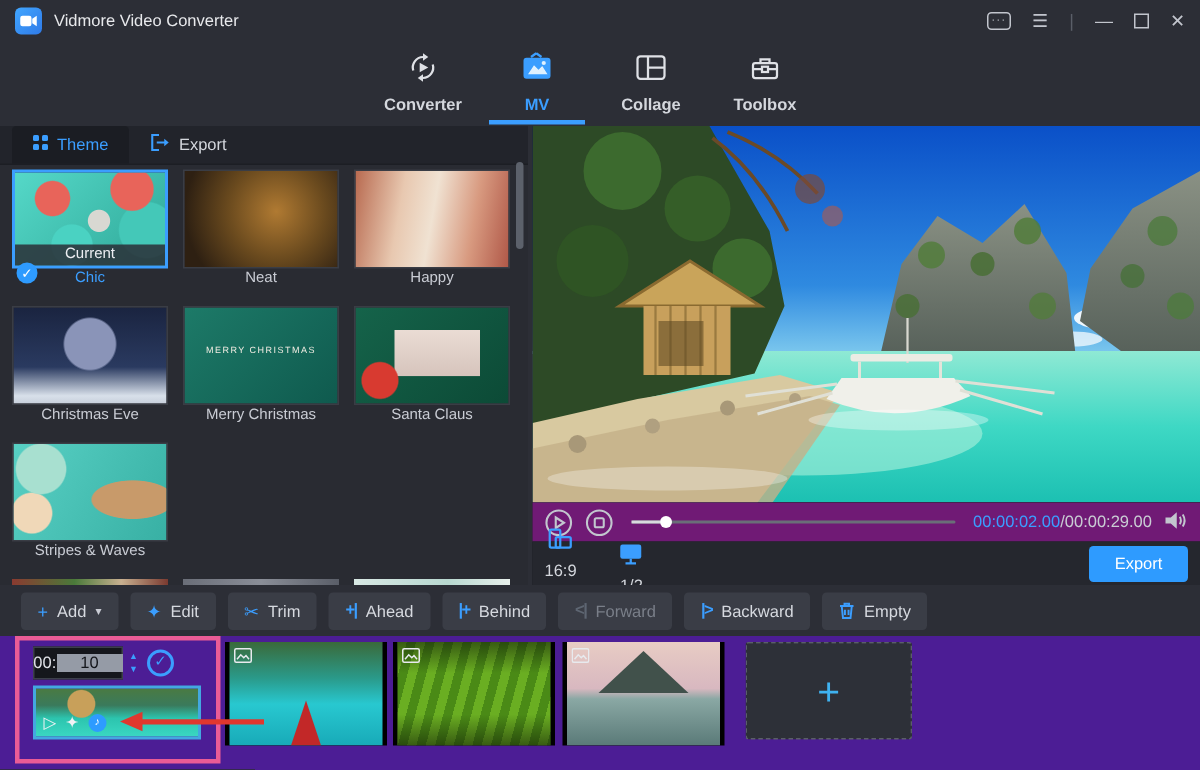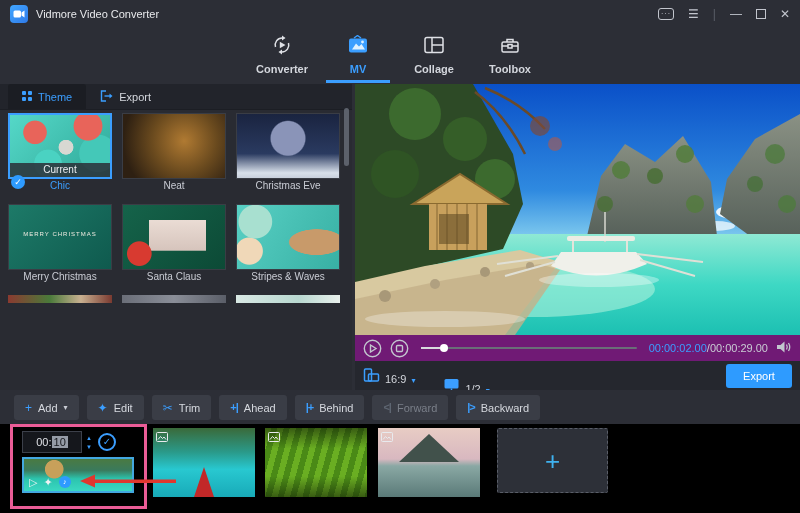--- a/index.html
+++ b/index.html
@@ -81,41 +81,41 @@
   .pv-row1 { position:absolute; left:0; top:251px; width:445px; height:26px; display:flex; align-items:center; padding:0 8px; gap:8px; background:#701a75; }
   .pv-row2 { position:absolute; left:0; top:277px; width:445px; height:29px; display:flex; align-items:center; padding:0 8px; gap:6px; background:#25272e; }
   .pbtn { width:19px; height:19px; cursor:pointer; }
   .slider { flex:1; height:14px; position:relative; cursor:pointer; margin:0 4px; }
   .slider .track { position:absolute; left:0; right:0; top:6px; height:2px; background:#6a6e78; border-radius:1px; }
   .slider .fill { position:absolute; left:0; top:6px; height:2px; width:9%; background:#d8dade; }
   .slider .dot { position:absolute; top:3px; left:9%; width:8px; height:8px; border-radius:50%; background:#fff; }
   .time-txt { white-space:nowrap; font-size:11px; }
   .time-cur { color:#3b9eff; }
   .time-total { color:#c9ccd4; }
-  .dd { display:flex; align-items:flex-end; gap:5px; cursor:pointer; color:#d4d7dd; }
+  .dd { display:flex; align-items:center; gap:5px; cursor:pointer; color:#d4d7dd;flex-direction:column; }
   .caret { color:#3b9eff; font-size:8px; }
   .export-btn { margin-left:auto; width:66px; height:24px; background:#2e9bff; color:#fff; border:none; border-radius:3px; font-size:11px; font-family:inherit; cursor:pointer; }
 
   
   .toolbar { position:absolute; left:0; top:390px; width:800px; height:34px; background:#2c2e36; }
   .tb-row { position:absolute; left:14px; top:5px; display:flex; gap:8px; }
   .tbtn { height:25px; display:flex; align-items:center; gap:6px; padding:0 11px; background:#3a3d46; border-radius:3px; color:#d6d9df; font-size:11px; cursor:pointer; }
   .tbtn .ticon { color:#3b9eff; font-size:12px; line-height:1; }
   .tbtn .ticon.txt { font-size:11px; font-weight:bold; letter-spacing:-1px; }
   .tbtn.disabled { color:#7a7f89; cursor:default; }
   .tbtn.disabled .ticon { color:#5e6672; }
   .tb-caret { color:#c9ccd4; font-size:8px; }
   .page-ind { position:absolute; right:32px; top:10px; color:#c9ccd4; font-size:15px;margin-top:32px; }
 
   
-  .timeline { position:absolute; left:0; top:424px; width:800px; height:89px; background:#000000; }
+  .timeline { position:absolute; left:0; top:424px; width:800px; height:89px; background:#4c1d95; }
   .hl-box { position:absolute; left:10px; top:0; width:137px; height:85px; border:3px solid #ea5c96; z-index:5; pointer-events:none; }
   .dur-editor { position:absolute; left:22px; top:6px; width:112px; height:24px; display:flex; align-items:center; gap:4px; z-index:4; }
   .dur-input { width:60px; height:22px; background:#15171c; border:1px solid #3c404a; display:flex; align-items:center; justify-content:center; font-size:11px; cursor:text; }
-  .dur-sel { background:#959ba6; color:#15171c; padding:0 2px; }
+  .dur-sel { background:#959ba6; color:#15171c; padding:0 16px; }
   .spinners { display:flex; flex-direction:column; gap:3px; }
   .spin { color:#3b9eff; font-size:6px; line-height:6px; cursor:pointer; }
   .check-btn { width:18px; height:18px; border:2px solid #3b9eff; border-radius:50%; color:#3b9eff; font-size:10px; line-height:14px; text-align:center; cursor:pointer; margin-left:2px; }
   .clip { position:absolute; top:4px; width:108px; height:69px; background:#000; cursor:pointer; overflow:hidden; }
   .clip .art { position:absolute; left:3px; right:3px; top:0; bottom:0; }
   .img-badge { position:absolute; left:6px; top:4px; z-index:2; }
   .c2a { background:linear-gradient(180deg,#3a6a3a 0%,#2a9a8a 35%,#28c8d0 60%,#18aab8 100%); }
   .c2a::after { content:""; position:absolute; left:50%; bottom:0; transform:translateX(-50%); border-left:10px solid transparent; border-right:10px solid transparent; border-bottom:30px solid #c22828; }
   .c3a { background:
       linear-gradient(180deg, rgba(15,25,5,.55), transparent 30%, transparent 70%, rgba(15,25,5,.55)),
@@ -231,20 +231,24 @@
     <div class="tcard selected">
       <div class="thumb t0">
         <div class="current-band">Current</div>
       </div>
       <span class="check-badge">✓</span>
       <div class="tlabel">Chic</div>
     </div>
     <div class="tcard">
       <div class="thumb t1"></div>
       <div class="tlabel">Neat</div>
+    </div>
+    <div class="tcard">
+      <div class="thumb t2"></div>
+      <div class="tlabel">Happy</div>
     </div>
     <div class="tcard">
       <div class="thumb t4"></div>
       <div class="tlabel">Christmas Eve</div>
     </div>
     <div class="tcard">
       <div class="thumb t5">
         <div class="merry-text">MERRY CHRISTMAS</div>
       </div>
       <div class="tlabel">Merry Christmas</div>
@@ -406,20 +410,30 @@
       <span>Behind</span>
     </div>
     <div class="tbtn disabled">
       <span class="ticon txt">&lt;|</span>
       <span>Forward</span>
     </div>
     <div class="tbtn">
       <span class="ticon txt">|&gt;</span>
       <span>Backward</span>
     </div>
+    <div class="tbtn">
+      <span class="ticon">
+        <svg width="11" height="12" viewBox="0 0 11 12" fill="none" stroke="#3b9eff" stroke-width="1.3">
+          <path d="M1,3 H10 M4,3 V1.5 H7 V3"></path>
+          <path d="M2.2,3.5 L3,11 H8 L8.8,3.5"></path>
+          <path d="M4.3,5.5 V9 M6.7,5.5 V9"></path>
+        </svg>
+      </span>
+      <span>Empty</span>
+    </div>
   </div>
   <span class="page-ind">1/4</span>
 </div>
 
 <div class="timeline">
 
   <div class="dur-editor">
     <div class="dur-input">
       <span>00:</span>
         <span class="dur-sel">10</span>

